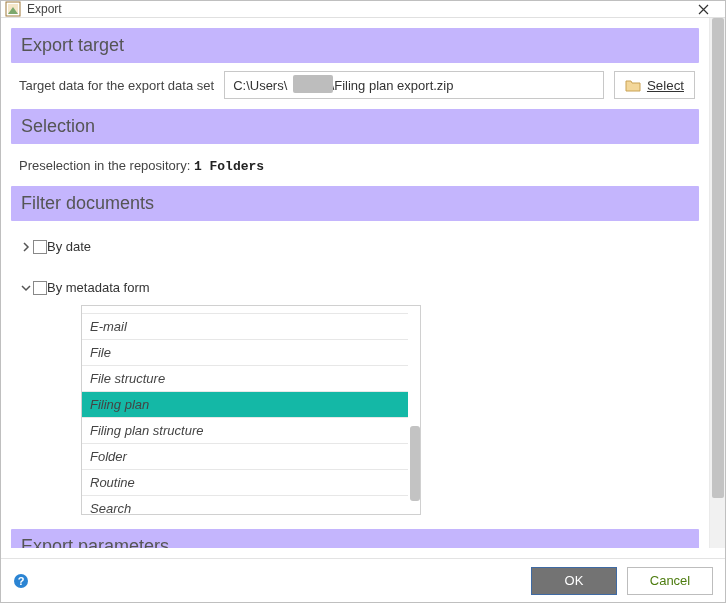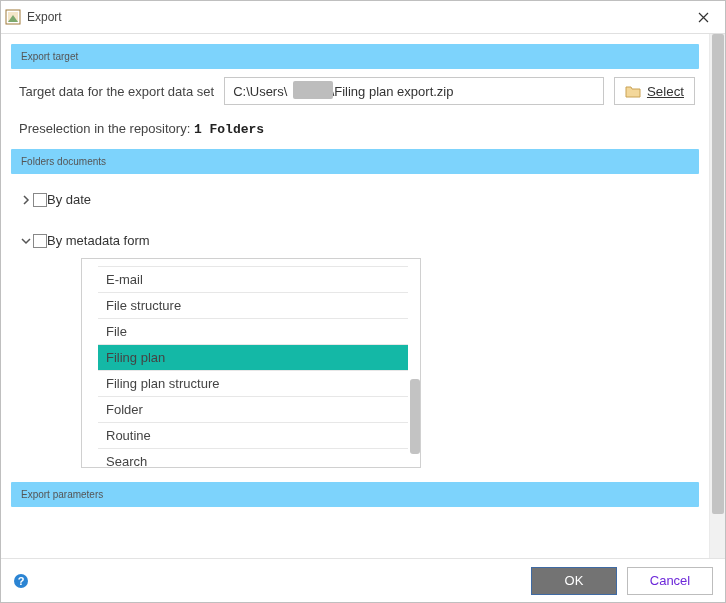--- a/index.html
+++ b/index.html
@@ -13,21 +13,21 @@
     height: 603px;
     border: 1px solid #bfbfbf;
     position: relative;
     overflow: hidden;
   }
 
   
   .titlebar {
     display: flex;
     align-items: center;
-    height: 33px;
+    height: 17px;
     padding: 0 6px 0 4px;
     background: #fff;
     border-bottom: 1px solid #e0e0e0;
   }
   .titlebar .app-icon {
     width: 16px; height: 16px;
     margin-right: 6px;
     display: inline-flex;
   }
   .titlebar .title {
@@ -64,23 +64,23 @@
     position: absolute;
     top: 0;
     left: 2px;
     width: 12px;
     height: 480px;
     background: #c3c3c3;
     border-radius: 2px;
   }
 
   .section-header {
-    background: #7dd3fc;
+    background: #c4b5fd;
     padding: 7px 10px;
-    font-size: 10px;
+    font-size: 18px;
     color: #555;
     border-radius: 1px;
     margin-bottom: 8px;
   }
 
   .row {
     display: flex;
     align-items: center;
     gap: 10px;
     padding: 0 4px 10px 8px;
@@ -160,22 +160,23 @@
     width: 340px;
     height: 210px;
     border: 1px solid #d0d0d0;
     position: relative;
     overflow: hidden;
     background: #fff;
   }
   .meta-list {
     position: absolute;
     top: -18px;
-    left: 16px;
+    left: 0;
     right: 12px;
+    font-style: italic;
   }
   .meta-item {
     height: 26px;
     line-height: 26px;
     padding: 0 8px;
     border-bottom: 1px solid #e7e7e7;
     color: #444;
     cursor: pointer;
     white-space: nowrap;
     overflow: hidden;
@@ -207,21 +208,21 @@
     width: 16px; height: 16px;
     display: inline-flex;
     cursor: pointer;
   }
   .footer-spacer { flex: 1; }
   .btn {
     height: 28px;
     min-width: 86px;
     border: 1px solid #bdbdbd;
     background: #fff;
-    color: #6d28d9;
+    color: #4d7c0f;
     font-size: 13px;
     cursor: pointer;
     margin-left: 10px;
   }
   .btn.primary {
     background: #737373;
     border-color: #3f6aa3;
     color: #fff;
   }
 </style>
@@ -258,26 +259,27 @@
       <button class="select-btn">
         <span class="folder-icon">
           <svg width="16" height="13" viewBox="0 0 16 13">
             <path d="M1 3 L1 12 L15 12 L15 4 L7 4 L6 2 L1 2 Z" fill="#f3d79a" stroke="#c9a255" stroke-width="1"></path>
           </svg>
         </span>
         <span>Select</span>
       </button>
     </div>
 
+    <div class="section-header">Selection</div>
 
     <div class="info-line">
       <span>Preselection in the repository: </span><b>1 Folders</b>
     </div>
 
-    <div class="section-header">Folders documents</div>
+    <div class="section-header">Filter documents</div>
 
     <div class="filter-block">
       <div class="filter-row">
         <span class="chev">
           <svg width="10" height="10" viewBox="0 0 10 10">
             <path d="M3 1 L7 5 L3 9" fill="none" stroke="#555" stroke-width="1.5"></path>
           </svg>
         </span>
         <span class="chk"></span>
         <span class="filter-label">By date</span>
@@ -292,22 +294,22 @@
           </svg>
         </span>
         <span class="chk"></span>
         <span class="filter-label">By metadata form</span>
       </div>
 
       <div class="meta-list-wrap">
         <div class="meta-list">
           <div class="meta-item cut-top">ELO user folder</div>
           <div class="meta-item">E-mail</div>
+          <div class="meta-item">File</div>
           <div class="meta-item">File structure</div>
-          <div class="meta-item">File</div>
           <div class="meta-item selected">Filing plan</div>
           <div class="meta-item">Filing plan structure</div>
           <div class="meta-item">Folder</div>
           <div class="meta-item">Routine</div>
           <div class="meta-item">Search</div>
         </div>
         <div class="meta-scroll"></div>
       </div>
     </div>
 

